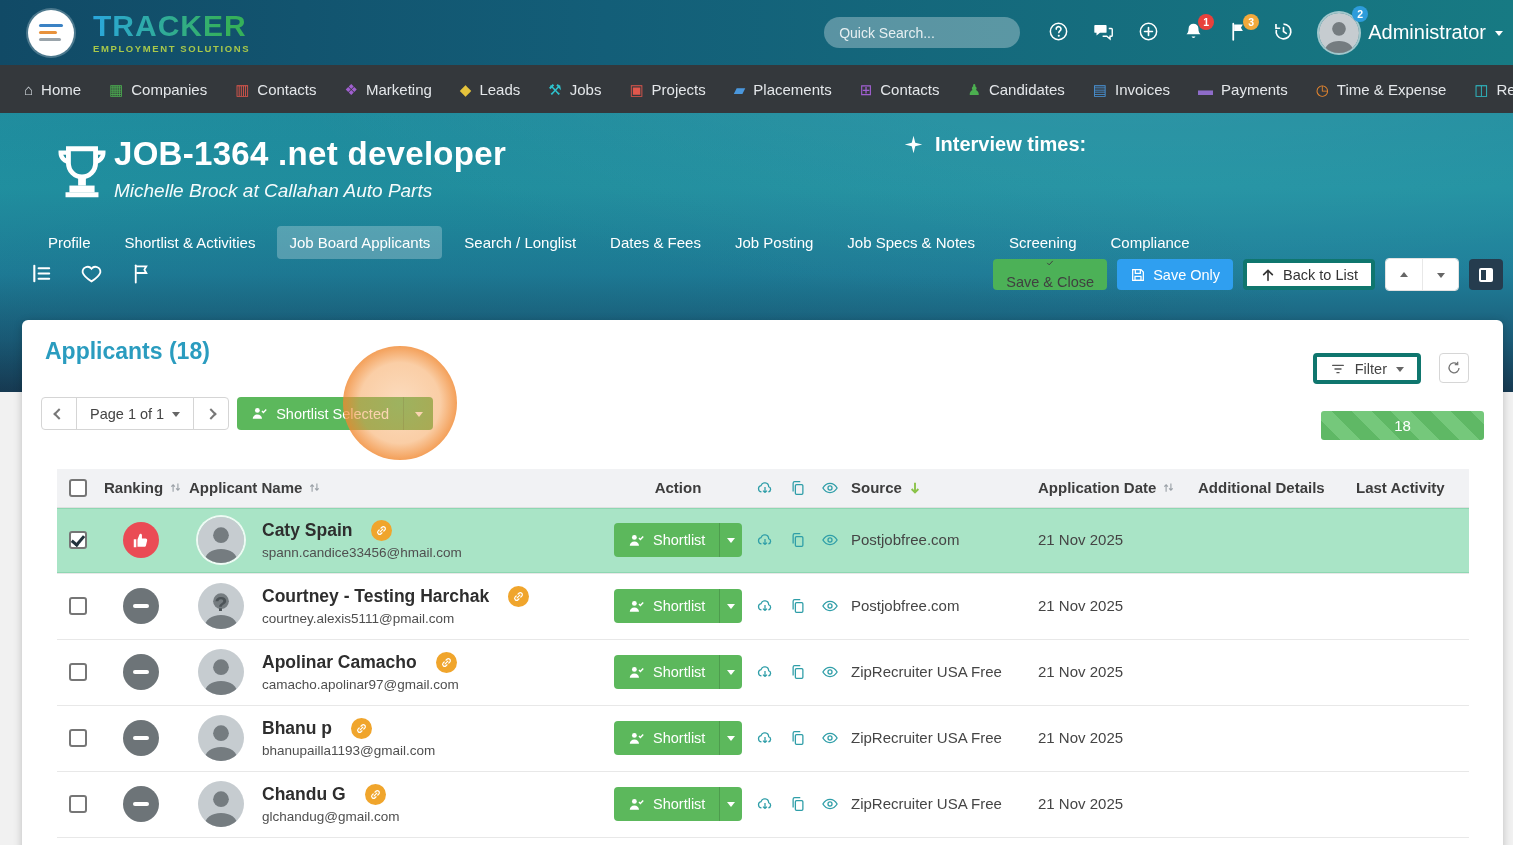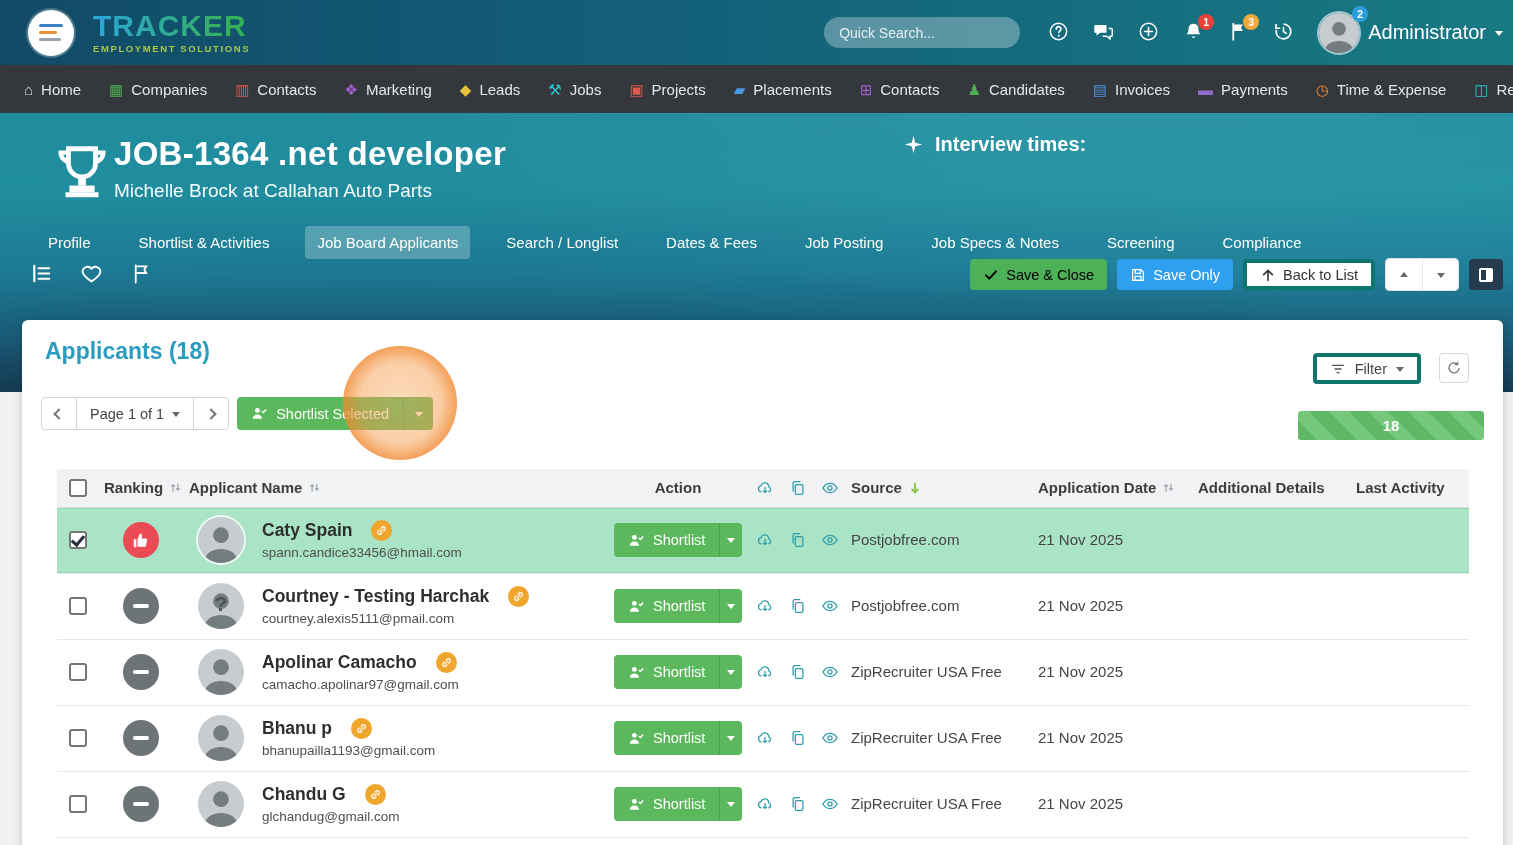--- a/index.html
+++ b/index.html
@@ -60,35 +60,35 @@
   .nitem:nth-child(7) .nglyph{color:#e2574c;} .nitem:nth-child(8) .nglyph{color:#4a97dd;}
   .nitem:nth-child(9) .nglyph{color:#a05fd0;} .nitem:nth-child(10) .nglyph{color:#4cb050;}
   .nitem:nth-child(11) .nglyph{color:#4a97dd;} .nitem:nth-child(12) .nglyph{color:#8e6cc9;}
   .nitem:nth-child(13) .nglyph{color:#e8872e;} .nitem:nth-child(14) .nglyph{color:#2ec4cf;}
 
   
   .jobhead { position:absolute; left:0; top:113px; width:1513px; height:207px; z-index:4; color:#fff; }
   .jobrow { position:absolute; left:50px; top:22px; display:flex; align-items:flex-start; }
   .trophy { width:64px; height:62px; color:#fff; margin-top:6px; }
   .jobtitle { font-size:33px; font-weight:bold; letter-spacing:0.3px; }
-  .jobsub { font-size:19px; margin-top:7px; color:rgba(255,255,255,0.96); }
+  .jobsub { font-size:19px; margin-top:7px; color:rgba(255,255,255,0.96);font-style:italic; }
   .interview { position:absolute; left:903px; top:20px; display:flex; align-items:center; gap:11px; font-size:20px; font-weight:bold; }
   .interview svg { width:21px; height:21px; }
-  .tabs { position:absolute; left:36px; top:113px; display:flex; gap:24px; }
+  .tabs { position:absolute; left:36px; top:113px; display:flex; gap:10px; }
   .tab { font-size:15px; padding:8px 12px; border-radius:4px; cursor:pointer; white-space:nowrap; }
   .tab.active { background:rgba(255,255,255,0.25); }
   .actionrow { position:absolute; left:28px; right:10px; top:145px; display:flex; align-items:center; }
   .lefticons { display:flex; align-items:center; gap:24px; }
   .hicon { background:none; border:none; color:#fff; cursor:pointer; width:26px; height:26px; }
   .hicon svg { width:23px; height:23px; }
   .rightbtns { margin-left:auto; display:flex; align-items:center; gap:10px; }
   .btn { height:31px; border-radius:4px; border:none; display:inline-flex; align-items:center; gap:7px;
     font-size:14.5px; padding:0 13px; cursor:pointer; font-family:inherit; white-space:nowrap; }
   .btn svg.bicn { width:16px; height:16px; }
-  .btn.green { background:#4cb157; color:#000000; }
+  .btn.green { background:#4cb157; color:#404040;flex-direction:column; }
   .btn.blue  { background:#2f9ff0; color:#fff; }
   .btn.white { background:#fff; color:#333; border:4px solid #0f766e; }
   .pairbtn { display:flex; border-radius:4px; overflow:hidden; border:1px solid #e2e2e2; }
   .pairbtn button { width:36px; height:31px; background:#fff; border:none; cursor:pointer;
     display:flex; align-items:center; justify-content:center; }
   .pairbtn button + button { border-left:1px solid #e8e8e8; }
   .darksq { width:34px; height:31px; background:#253c4e; border:none; border-radius:4px; cursor:pointer;
     display:flex; align-items:center; justify-content:center; }
   .sqicon { width:14px; height:14px; border:2px solid #fff; border-radius:2px; position:relative; overflow:hidden; }
   .sqicon::after { content:""; position:absolute; right:0; top:0; bottom:0; width:50%; background:#fff; }
@@ -111,23 +111,23 @@
     justify-content:center; padding:0 13px; font-size:14.5px; color:#444; font-family:inherit; margin-left:-1px; gap:8px; }
   .pbtn:first-child { border-radius:4px 0 0 4px; margin-left:0; }
   .pbtn:last-child { border-radius:0 4px 4px 0; }
   .splitbtn { display:flex; }
   .sl-main { height:33px; background:#5cb85c; color:#fff; border:none; border-radius:4px 0 0 4px; cursor:pointer;
     display:flex; align-items:center; gap:8px; padding:0 14px; font-size:14.5px; font-family:inherit; white-space:nowrap; }
   .sl-main svg { width:17px; height:17px; }
   .sl-caret { width:30px; height:33px; background:#5cb85c; border:none; border-left:1px solid rgba(0,0,0,0.15);
     border-radius:0 4px 4px 0; cursor:pointer; display:flex; align-items:center; justify-content:center; }
   .controls .splitbtn { margin-left:8px; }
-  .progress { margin-left:auto; margin-top:14px; width:186px; height:29px; border-radius:3px;
+  .progress { margin-left:auto; margin-top:14px; width:163px; height:29px; border-radius:3px;
     background:repeating-linear-gradient(45deg,#5fb865 0 14px,#75c87b 14px 28px);
-    display:flex; align-items:center; justify-content:center; color:#fff; font-weight:bold; font-size:15px; }
+    display:flex; align-items:center; justify-content:center; color:#fff; font-weight:normal; font-size:15px; }
 
   
   .apptable { border-collapse:collapse; table-layout:fixed; width:1412px; margin:29px 0 0 35px; }
   .apptable thead th { background:#f1f2f4; height:38px; font-size:15px; color:#3d3d3d; text-align:left;
     font-weight:bold; padding:0 6px; border-bottom:1px solid #e0e0e0; }
   .thflex { display:flex; align-items:center; gap:5px; }
   .sort { width:15px; height:15px; color:#9aa0a6; flex:0 0 auto; }
   .sortdown { width:16px; height:16px; color:#8bc34a; flex:0 0 auto; }
   .apptable tbody td { height:66px; border-bottom:1px solid #e8e8e8; vertical-align:middle; padding:0 6px; }
   tr.selected td { background:#a9e4c6; box-shadow:inset 0 1px 0 #8ed7b2, inset 0 -1px 0 #8ed7b2; }

